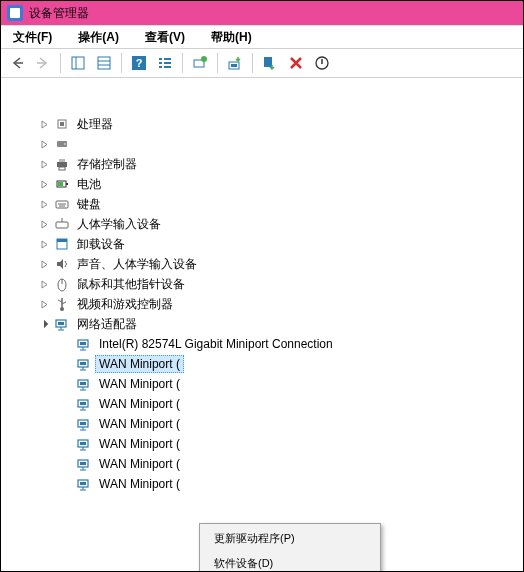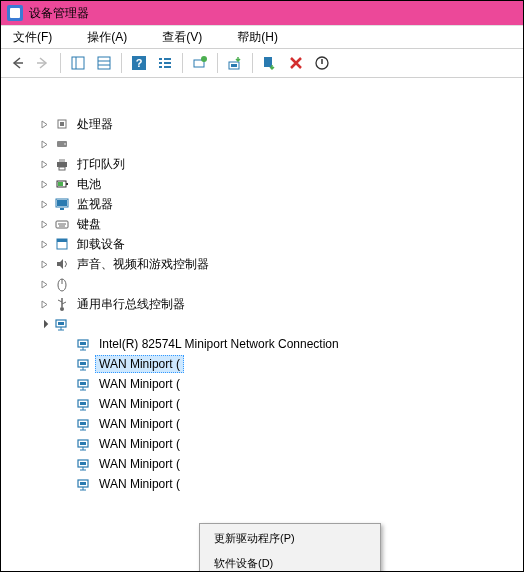--- a/index.html
+++ b/index.html
@@ -34,21 +34,22 @@
     inset: 3px;
     background: #fff;
     border-radius: 1px;
   }
   .titlebar-title { font-size: 12px; }
   .menubar {
     height: 22px;
     display: flex;
     align-items: flex-end;
     padding: 0 4px;
-    gap: 19px;
+    gap: 10px;
+    font-weight: bold;
   }
   .menubar .menu-item {
     padding: 2px 8px;
     cursor: default;
   }
   .toolbar {
     height: 30px;
     border-top: 1px solid #d0d0d0;
     border-bottom: 1px solid #d0d0d0;
     display: flex;
@@ -273,21 +274,21 @@
               <path d="M2 1 L7 4.5 L2 8 Z" fill="none" stroke="#888"></path>
             </svg>
           </span>
           <span class="node-icon">
             <svg width="16" height="16">
               <rect x="3" y="6" width="10" height="5" fill="#666"></rect>
               <rect x="5" y="3" width="6" height="3" fill="#bbb"></rect>
               <rect x="5" y="11" width="6" height="3" fill="#fff" stroke="#666"></rect>
             </svg>
           </span>
-          <span class="node-label">打印队列</span>
+          <span class="node-label">存储控制器</span>
         </div>
       </div>
       <div class="node">
         <div class="node-row">
           <span class="spacer"></span>
           <span class="expand">
             <svg width="9" height="9">
               <path d="M2 1 L7 4.5 L2 8 Z" fill="none" stroke="#888"></path>
             </svg>
           </span>
@@ -304,56 +305,55 @@
       <div class="node">
         <div class="node-row">
           <span class="spacer"></span>
           <span class="expand">
             <svg width="9" height="9">
               <path d="M2 1 L7 4.5 L2 8 Z" fill="none" stroke="#888"></path>
             </svg>
           </span>
           <span class="node-icon">
             <svg width="16" height="16">
-              <rect x="2" y="3" width="12" height="8" fill="none" stroke="#2a7ab0"></rect>
-              <rect x="3" y="4" width="10" height="6" fill="#2a7ab0"></rect>
-              <rect x="6" y="12" width="4" height="2" fill="#2a7ab0"></rect>
-            </svg>
-          </span>
-          <span class="node-label">监视器</span>
-        </div>
-      </div>
-      <div class="node">
-        <div class="node-row">
-          <span class="spacer"></span>
-          <span class="expand">
-            <svg width="9" height="9">
-              <path d="M2 1 L7 4.5 L2 8 Z" fill="none" stroke="#888"></path>
-            </svg>
-          </span>
-          <span class="node-icon">
-            <svg width="16" height="16">
               <rect x="2" y="5" width="12" height="7" rx="1" fill="none" stroke="#666"></rect>
               <line x1="4" y1="8" x2="12" y2="8" stroke="#666"></line>
               <line x1="5" y1="10" x2="11" y2="10" stroke="#666"></line>
             </svg>
           </span>
           <span class="node-label">键盘</span>
         </div>
       </div>
       <div class="node">
         <div class="node-row">
           <span class="spacer"></span>
           <span class="expand">
             <svg width="9" height="9">
               <path d="M2 1 L7 4.5 L2 8 Z" fill="none" stroke="#888"></path>
             </svg>
           </span>
           <span class="node-icon">
             <svg width="16" height="16">
+              <rect x="2" y="6" width="12" height="6" rx="1" fill="none" stroke="#666"></rect>
+              <line x1="8" y1="2" x2="8" y2="6" stroke="#666"></line>
+            </svg>
+          </span>
+          <span class="node-label">人体学输入设备</span>
+        </div>
+      </div>
+      <div class="node">
+        <div class="node-row">
+          <span class="spacer"></span>
+          <span class="expand">
+            <svg width="9" height="9">
+              <path d="M2 1 L7 4.5 L2 8 Z" fill="none" stroke="#888"></path>
+            </svg>
+          </span>
+          <span class="node-icon">
+            <svg width="16" height="16">
               <rect x="3" y="3" width="10" height="10" fill="none" stroke="#2a7ab0"></rect>
               <rect x="3" y="3" width="10" height="3" fill="#2a7ab0"></rect>
             </svg>
           </span>
           <span class="node-label">卸载设备</span>
         </div>
       </div>
       <div class="node">
         <div class="node-row">
           <span class="spacer"></span>
@@ -361,89 +361,91 @@
             <svg width="9" height="9">
               <path d="M2 1 L7 4.5 L2 8 Z" fill="none" stroke="#888"></path>
             </svg>
           </span>
           <span class="node-icon">
             <svg width="16" height="16">
               <path d="M3 6 L6 6 L9 3 L9 13 L6 10 L3 10 Z" fill="#666"></path>
               <path d="M11 5 Q14 8 11 11" fill="none" stroke="#666"></path>
             </svg>
           </span>
-          <span class="node-label">声音、视频和游戏控制器</span>
+          <span class="node-label">声音、人体学输入设备</span>
         </div>
       </div>
       <div class="node">
         <div class="node-row">
           <span class="spacer"></span>
           <span class="expand">
             <svg width="9" height="9">
               <path d="M2 1 L7 4.5 L2 8 Z" fill="none" stroke="#888"></path>
             </svg>
           </span>
           <span class="node-icon">
             <svg width="16" height="16">
               <ellipse cx="8" cy="9" rx="4" ry="6" fill="none" stroke="#666"></ellipse>
               <line x1="8" y1="3" x2="8" y2="8" stroke="#666"></line>
             </svg>
           </span>
+          <span class="node-label">鼠标和其他指针设备</span>
         </div>
       </div>
       <div class="node">
         <div class="node-row">
           <span class="spacer"></span>
           <span class="expand">
             <svg width="9" height="9">
               <path d="M2 1 L7 4.5 L2 8 Z" fill="none" stroke="#888"></path>
             </svg>
           </span>
           <span class="node-icon">
             <svg width="16" height="16">
               <circle cx="8" cy="13" r="2" fill="#666"></circle>
               <line x1="8" y1="2" x2="8" y2="11" stroke="#666" stroke-width="1.5"></line>
               <path d="M8 6 L4 4 M8 8 L12 6" stroke="#666"></path>
             </svg>
           </span>
-          <span class="node-label">通用串行总线控制器</span>
+          <span class="node-label">视频和游戏控制器</span>
         </div>
       </div>
     </div>
 
   <div class="node">
     <div class="node-row">
       <span class="spacer"></span>
       <span class="expand">
         <svg width="9" height="9">
             <path d="M1 1 L7 1 L1 7 Z" fill="#555" transform="rotate(135 4 4)"></path>
           </svg>
       </span>
       <span class="node-icon">
         <svg width="16" height="16">
             <rect x="2" y="4" width="10" height="7" fill="none" stroke="#2a7ab0" stroke-width="1.2"></rect>
             <rect x="4" y="6" width="6" height="3" fill="#2a7ab0"></rect>
             <line x1="7" y1="11" x2="7" y2="14" stroke="#2a7ab0"></line>
             <line x1="4" y1="14" x2="10" y2="14" stroke="#2a7ab0"></line>
           </svg>
       </span>
+      <span class="node-label">网络适配器</span>
     </div>
     <div class="children net" id="net-children">
         <div class="node">
           <div class="node-row">
             <span class="spacer"></span>
             <span class="node-icon">
               <svg width="16" height="16">
                 <rect x="2" y="4" width="10" height="7" fill="none" stroke="#2a7ab0" stroke-width="1.2"></rect>
                 <rect x="4" y="6" width="6" height="3" fill="#2a7ab0"></rect>
                 <line x1="7" y1="11" x2="7" y2="14" stroke="#2a7ab0"></line>
                 <line x1="4" y1="14" x2="10" y2="14" stroke="#2a7ab0"></line>
               </svg>
             </span>
-            <span class="node-label">Intel(R) 82574L Miniport Network Connection</span>
+            <span class="node-label">Intel(R) 82574L Gigabit Miniport Connection</span>
           </div>
         </div>
         <div class="node">
           <div class="node-row">
             <span class="spacer"></span>
             <span class="node-icon">
               <svg width="16" height="16">
                 <rect x="2" y="4" width="10" height="7" fill="none" stroke="#2a7ab0" stroke-width="1.2"></rect>
                 <rect x="4" y="6" width="6" height="3" fill="#2a7ab0"></rect>
                 <line x1="7" y1="11" x2="7" y2="14" stroke="#2a7ab0"></line>

